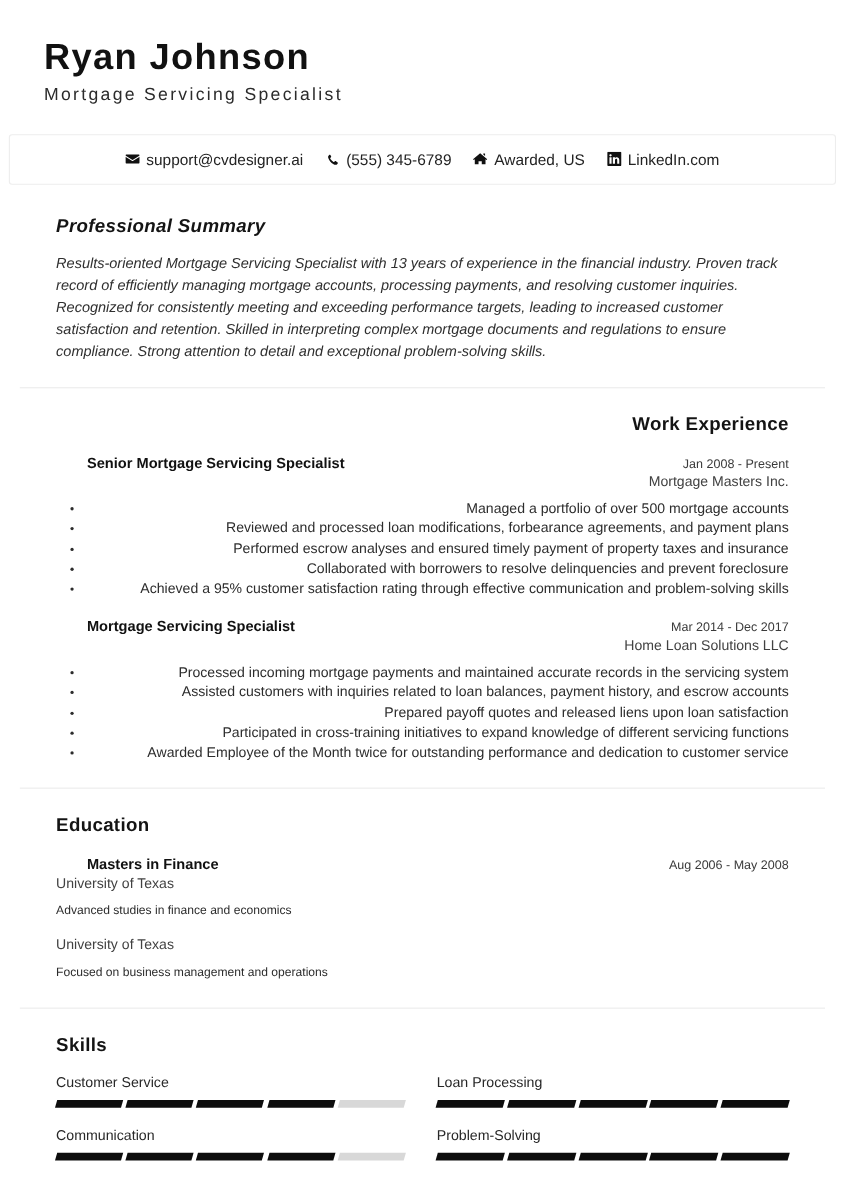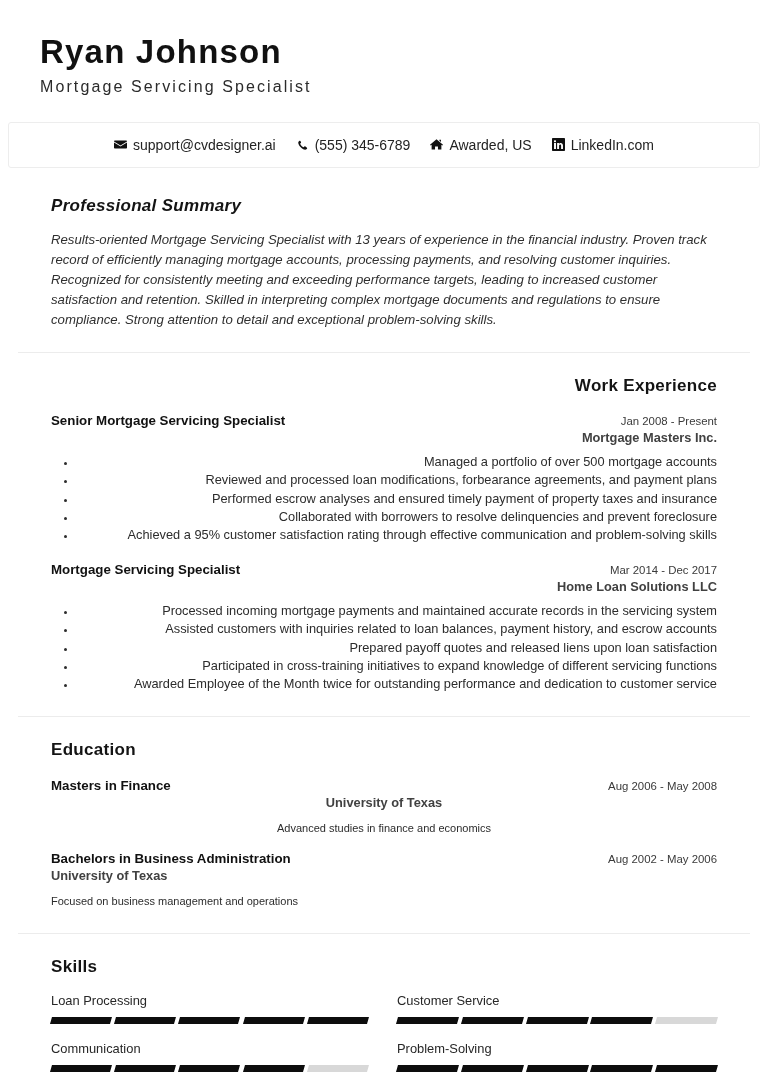--- a/index.html
+++ b/index.html
@@ -82,37 +82,37 @@
     color: #2f2f2f;
     text-align: left;
   }
 
   
   .entry { margin-top: 14px; }
   .entry-head {
     display: flex;
     align-items: baseline;
     justify-content: space-between;
+    margin-left: 28px;
   }
   .entry-role {
     font-size: 13.3px;
     font-weight: bold;
     color: #111111;
   }
   .entry-date {
     font-size: 11.4px;
     color: #3a3a3a;
     white-space: nowrap;
     flex: 0 0 auto;
   }
   .entry-org {
     margin-top: 2px;
     font-size: 12.8px;
     color: #414141;
-    font-weight: bold;
   }
   .bullets {
     margin: 8px 0 0 0;
     padding-left: 26px;
     list-style: disc;
   }
   .bullets li {
     font-size: 12.8px;
     line-height: 1.36;
     color: #2c2c2c;
@@ -243,62 +243,58 @@
         <li>Awarded Employee of the Month twice for outstanding performance and dedication to customer service</li>
       </ul>
     </div>
   </div>
 
   <div class="divider"></div>
 
   <div class="section" style="padding-top:23px;padding-bottom:23px;">
     <div class="section-title">Education</div>
 
-    <div class="entry" style="margin-top:18px;text-align:center;">
+    <div class="entry" style="margin-top:18px;">
       <div class="entry-head">
         <div class="entry-role">Masters in Finance</div>
         <div class="entry-date">Aug 2006 - May 2008</div>
       </div>
       <div class="entry-org">University of Texas</div>
       <div class="entry-desc">Advanced studies in finance and economics</div>
     </div>
 
     <div class="entry" style="margin-top:15px;">
-      <div class="entry-head">
-        <div class="entry-role">Bachelors in Business Administration</div>
-        <div class="entry-date">Aug 2002 - May 2006</div>
-      </div>
       <div class="entry-org">University of Texas</div>
       <div class="entry-desc">Focused on business management and operations</div>
     </div>
   </div>
 
   <div class="divider"></div>
 
   <div class="section" style="padding-top:23px;padding-bottom:20px;">
     <div class="section-title">Skills</div>
     <div class="skills-grid" id="skills-grid">
         <div class="skill">
-          <div class="skill-label">Loan Processing</div>
+          <div class="skill-label">Customer Service</div>
           <div class="skill-bar">
             <span class="seg on"></span>
             <span class="seg on"></span>
             <span class="seg on"></span>
             <span class="seg on"></span>
-            <span class="seg on"></span>
+            <span class="seg"></span>
           </div>
         </div>
         <div class="skill">
-          <div class="skill-label">Customer Service</div>
+          <div class="skill-label">Loan Processing</div>
           <div class="skill-bar">
             <span class="seg on"></span>
             <span class="seg on"></span>
             <span class="seg on"></span>
             <span class="seg on"></span>
-            <span class="seg"></span>
+            <span class="seg on"></span>
           </div>
         </div>
         <div class="skill">
           <div class="skill-label">Communication</div>
           <div class="skill-bar">
             <span class="seg on"></span>
             <span class="seg on"></span>
             <span class="seg on"></span>
             <span class="seg on"></span>
             <span class="seg"></span>

